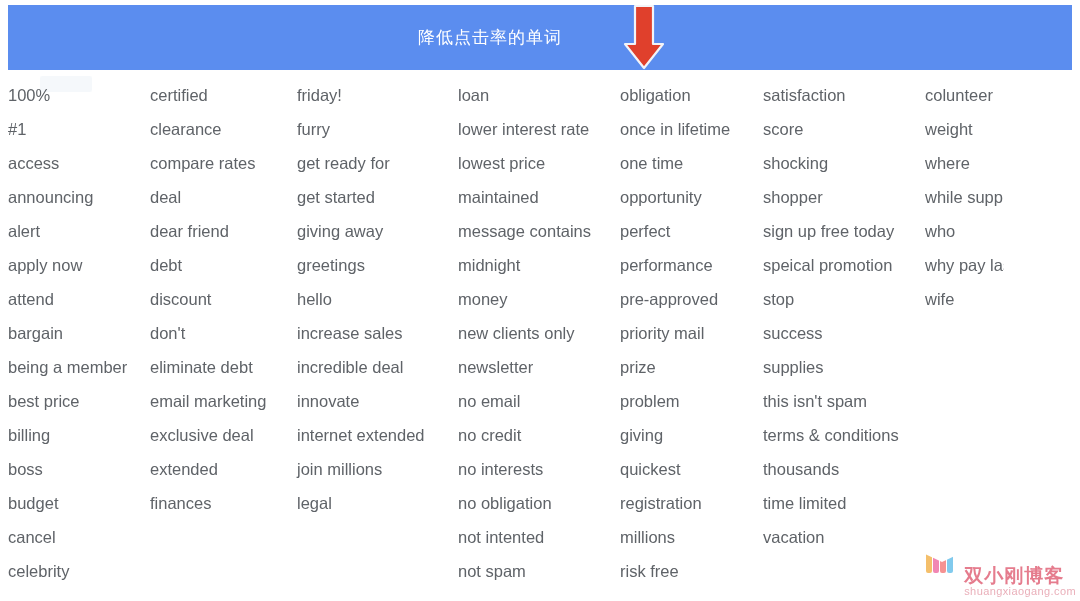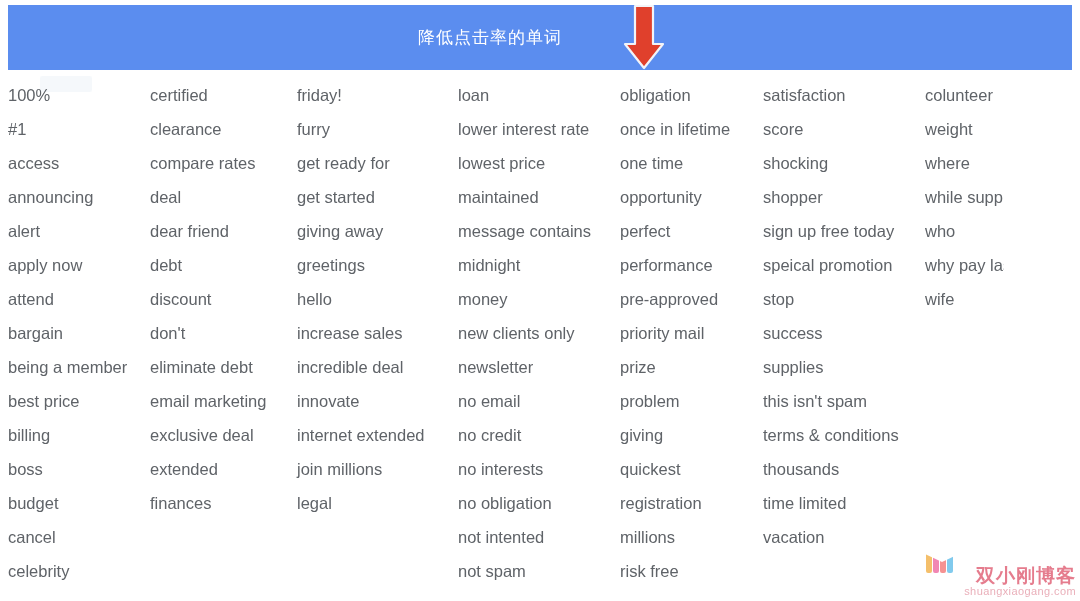--- a/index.html
+++ b/index.html
@@ -97,21 +97,21 @@
     pointer-events: none;
   }
   .wm-logo {
     width: 34px;
     height: 30px;
     margin-right: 5px;
   }
   .wm-texts {
     display: flex;
     flex-direction: column;
-    align-items: flex-end;
+    align-items: flex-start;
     margin-top: 40px;
   }
   .wm-cn {
     font-size: 19px;
     font-weight: bold;
     color: #e26a7e;
     letter-spacing: 1px;
     font-family: "DejaVu Sans", "Liberation Sans", sans-serif;
     line-height: 22px;
   }

